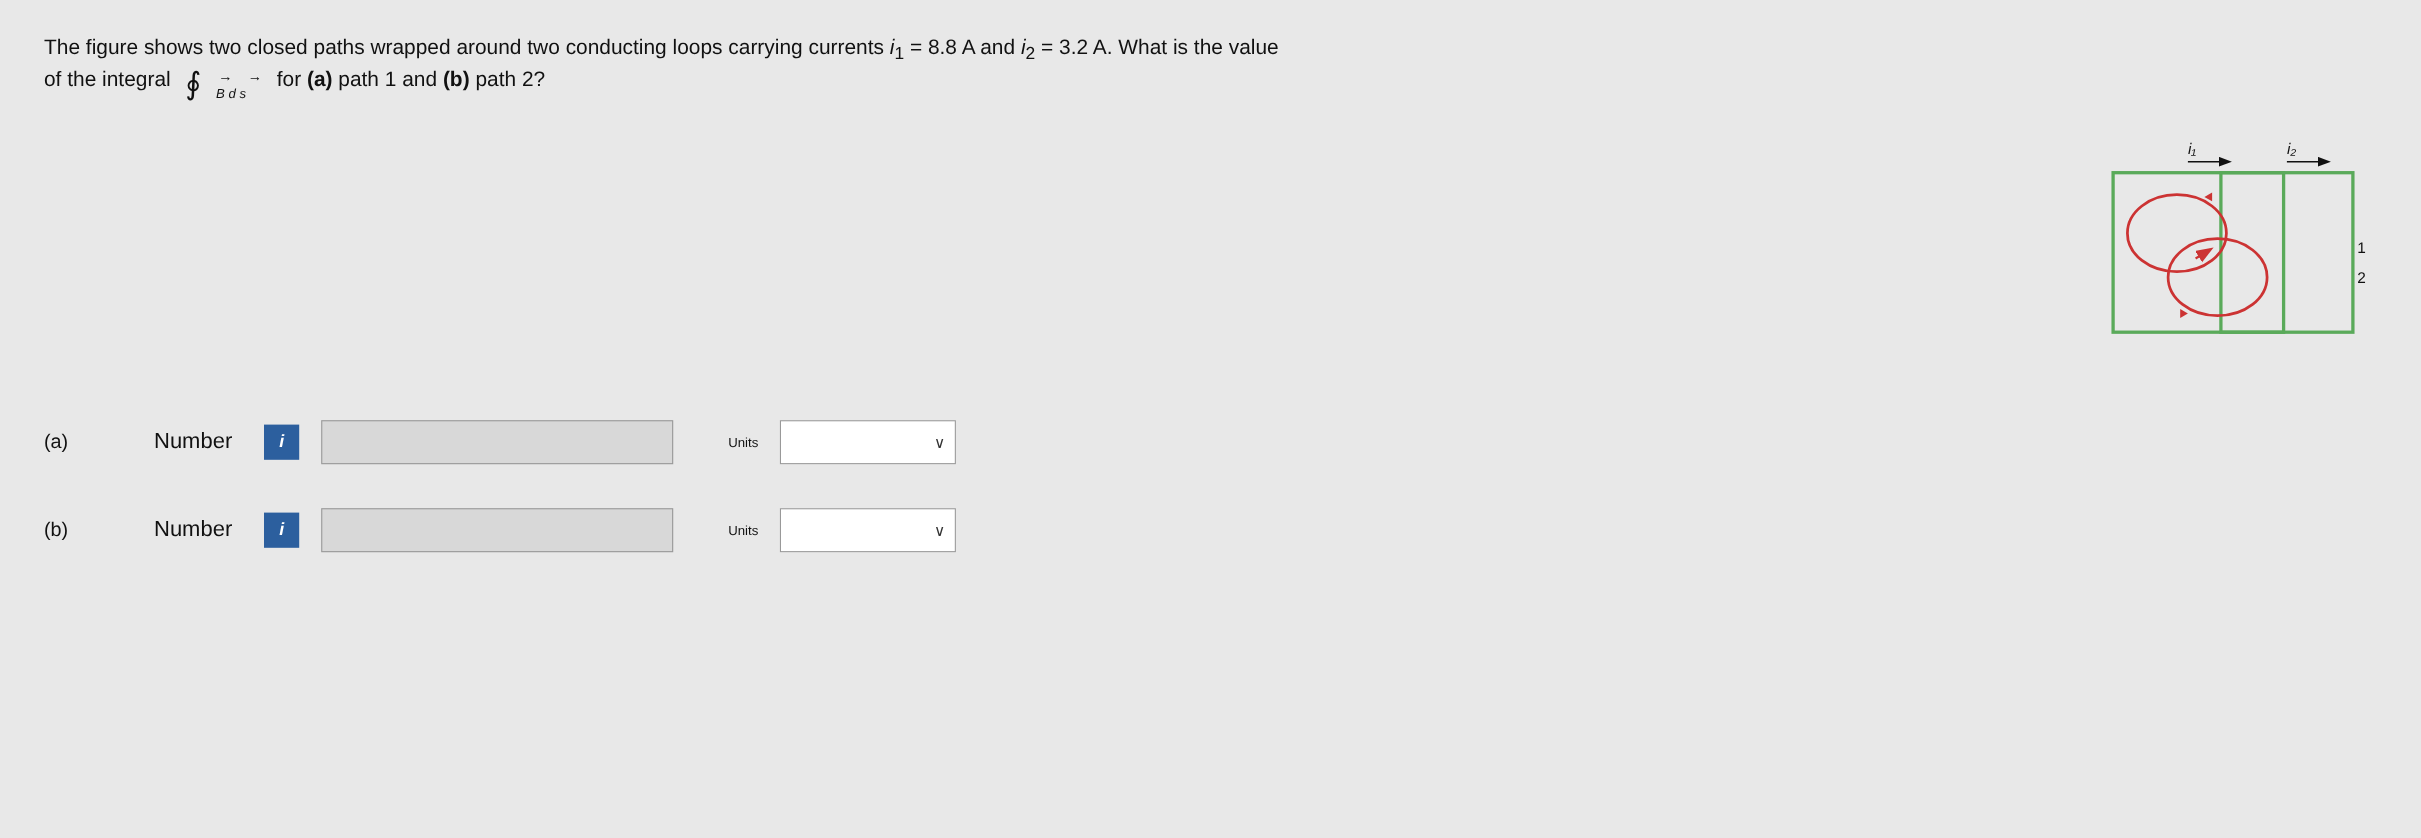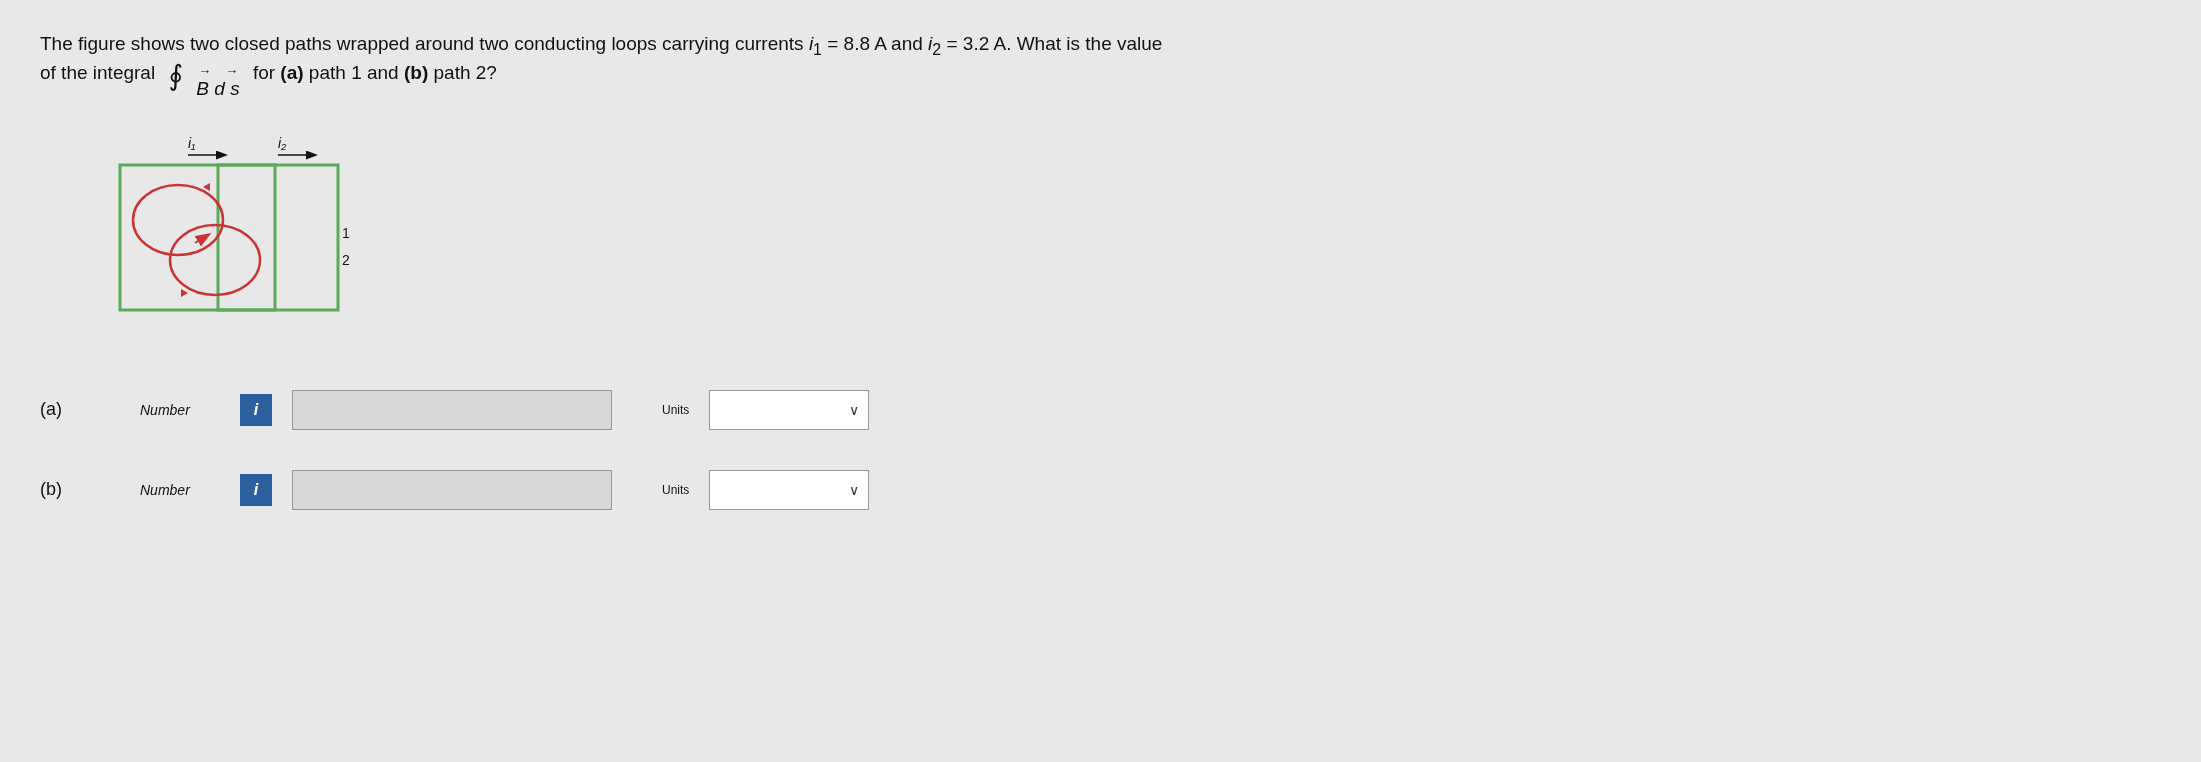--- a/index.html
+++ b/index.html
@@ -30,21 +30,21 @@
     .integral-symbol {
       font-size: 28px;
       line-height: 1;
       position: relative;
       display: inline-block;
     }
 
     
     .diagram-container {
       display: flex;
-      justify-content: flex-start;
+      justify-content: flex-end;
       margin-bottom: 50px;
       margin-top: 26px;
     }
 
     .diagram-svg {
       width: 320px;
       height: 210px;
     }
 
     
@@ -60,23 +60,22 @@
       align-items: center;
       gap: 20px;
     }
 
     .row-label {
       font-size: 18px;
       width: 80px;
     }
 
     .row-sublabel {
-      font-size: 14px;
+      font-size: 20px;
       width: 80px;
-      font-style: italic;
     }
 
     .info-btn {
       display: inline-flex;
       align-items: center;
       justify-content: center;
       width: 32px;
       height: 32px;
       background: #2c5f9e;
       color: white;
@@ -142,21 +141,21 @@
   <span>of the integral</span>
   &nbsp;
   <span class="integral-symbol">∮</span>
   &nbsp;
   <span>
     <span style="display:inline-flex; flex-direction:column; align-items:flex-start; vertical-align:middle;">
       <span style="display:flex; gap:6px; font-size:13px; margin-bottom:1px; margin-left:2px;">
         <span>→</span>
         <span style="margin-left:8px;">→</span>
       </span>
-      <span style="font-size:19px;">
+      <span style="font-size:12px;">
         <em>B</em>&nbsp;<em>d</em>&nbsp;<em>s</em>
       </span>
     </span>
   </span>
   &nbsp;
   <span>for <strong>(a)</strong> path 1 and <strong>(b)</strong> path 2?</span>
 </div>
 
 <div class="diagram-container">
   <svg class="diagram-svg" viewBox="0 0 320 210" xmlns="http://www.w3.org/2000/svg">

